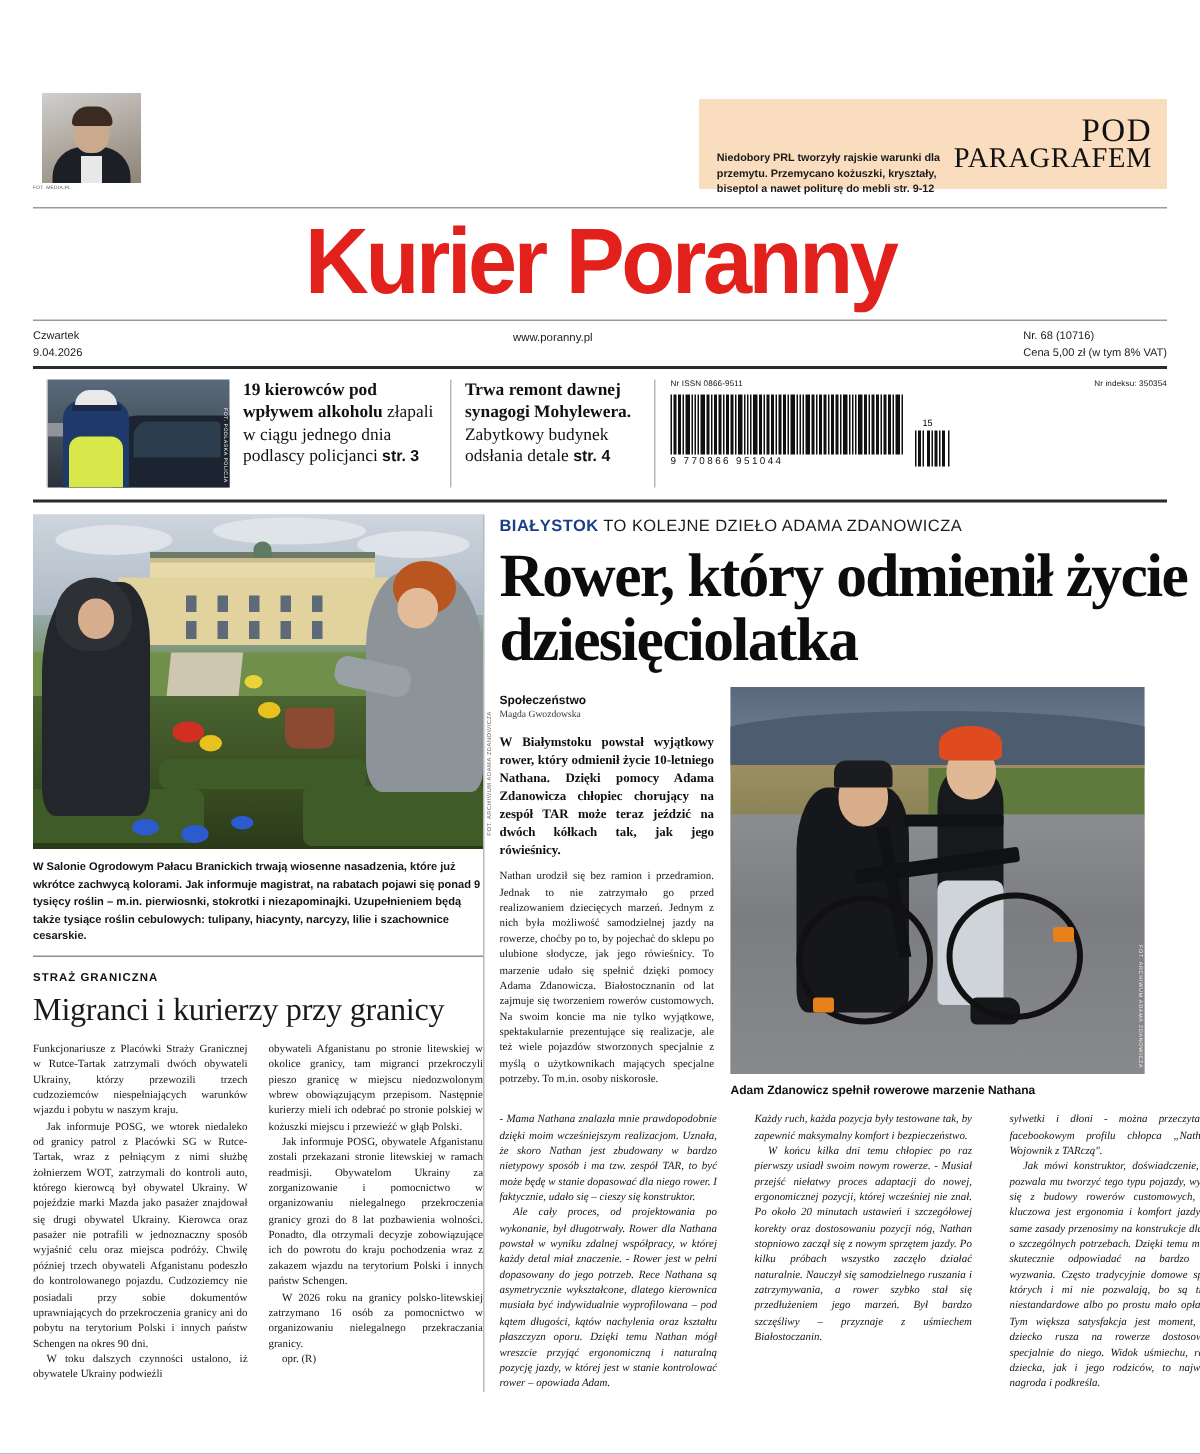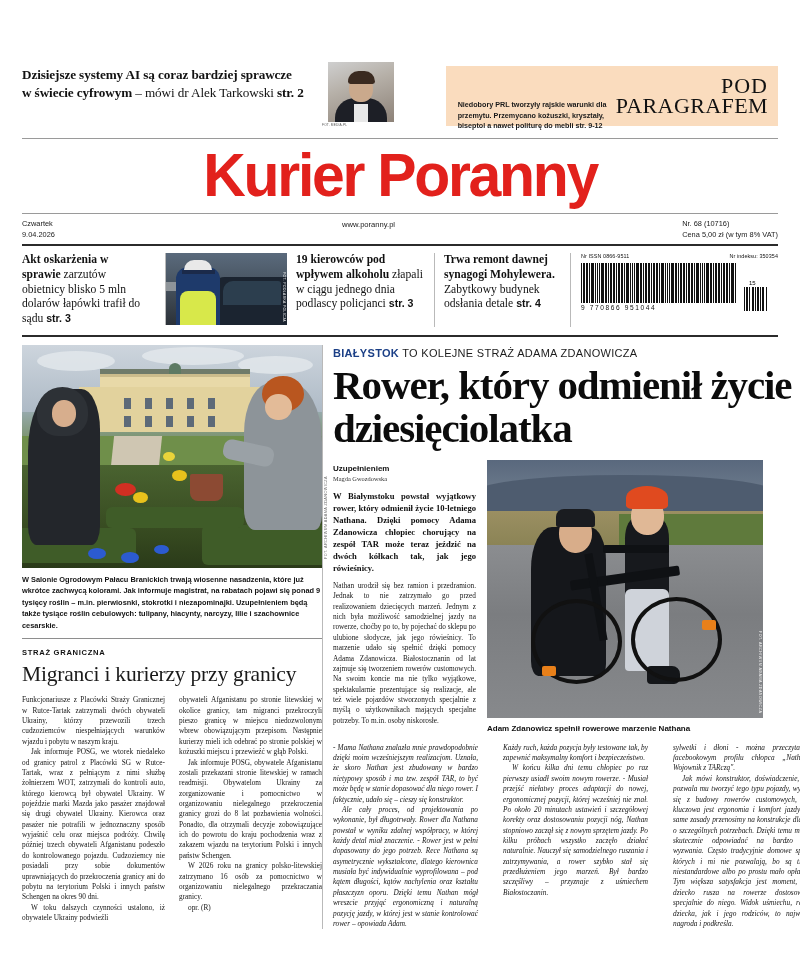--- a/index.html
+++ b/index.html
@@ -53,21 +53,21 @@
   }
   .para-text {
     font-family:"Liberation Sans", sans-serif; font-size:7.2px; line-height:1.45;
     color:#1a1a1a; width:150px; font-weight:600;margin-top:40px;
   }
   .para-logo {
     font-family:"Liberation Serif", serif; text-align:right; margin-left:8px;
     color:#111; line-height:.92;
   }
   .para-logo .l1 { font-size:22px; letter-spacing:1px; display:block; }
-  .para-logo .l2 { font-size:22px; letter-spacing:.4px; display:block;text-align:right; }
+  .para-logo .l2 { font-size:19px; letter-spacing:.4px; display:block;text-align:right; }
 
   .rule-thin { height:1px; background:#9a9a9a; margin:0 22px; }
 
   
   .masthead {
     text-align:center; padding:4px 0 2px 0;
   }
   .masthead .logo {
     font-family:"Liberation Sans", sans-serif; font-weight:bold; font-style:normal;
     font-size:62px; color:#e2211c; letter-spacing:-2.4px; line-height:1.03;
@@ -359,24 +359,20 @@
   }
   .rcol p { text-indent:9px; margin:0; }
   .rcol p.noind { text-indent:0; }
 </style>
 </head>
 <body>
 
 <div class="page">
 
   <div class="topstrip">
-    <div class="promo-left">
-      <div class="ln b">Dzisiejsze systemy AI są coraz bardziej sprawcze</div>
-      <div class="ln"><span class="b">w świecie cyfrowym</span><span class="reg"> – mówi dr Alek Tarkowski </span><span class="b">str. 2</span></div>
-    </div>
     <div>
       <div class="promo-photo">
         <div class="body"></div>
           <div class="shirt"></div>
         <div class="head"></div>
           <div class="hair"></div>
       </div>
       <div class="promo-credit">FOT. MEDIA.PL</div>
     </div>
     <div class="promo-right">
@@ -402,23 +398,20 @@
       <div>9.04.2026</div>
     </div>
     <div class="mid">www.poranny.pl</div>
     <div class="rt">
       <div>Nr. 68 (10716)</div>
       <div>Cena 5,00 zł (w tym 8% VAT)</div>
     </div>
   </div>
 
   <div class="teasers">
-    <div class="tcol t1">
-      <span class="bold">Akt oskarżenia w sprawie</span><span> zarzutów obietnicy blisko 5 mln dolarów łapówki trafił do sądu </span><span class="str">str. 3</span>
-    </div>
 
     <div class="t-photo">
       <div class="road"></div>
       <div class="car"></div>
         <div class="win"></div>
       <div class="cop"></div>
         <div class="vest"></div>
       <div class="cap"></div>
         <div class="capd"></div>
       <div class="credit">FOT. PODLASKA POLICJA</div>
@@ -581,29 +574,29 @@
           <p>Jak informuje POSG, obywatele Afganistanu zostali przekazani stronie litewskiej w ramach readmisji. Obywatelom Ukrainy za zorganizowanie i pomocnictwo w organizowaniu nielegalnego przekroczenia granicy grozi do 8 lat pozbawienia wolności. Ponadto, dla otrzymali decyzje zobowiązujące ich do powrotu do kraju pochodzenia wraz z zakazem wjazdu na terytorium Polski i innych państw Schengen.</p>
           <p>W 2026 roku na granicy polsko-litewskiej zatrzymano 16 osób za pomocnictwo w organizowaniu nielegalnego przekraczania granicy.</p>
           <p class="sig">opr. (R)</p>
         </div>
       </div>
     </div>
 
     <div class="right-col">
 
       <div class="kicker">
-        <b>BIAŁYSTOK</b><span> TO KOLEJNE STRAŻ ADAMA ZDANOWICZA</span>
+        <b>BIAŁYSTOK</b><span> TO KOLEJNE DZIEŁO ADAMA ZDANOWICZA</span>
       </div>
 
       <div class="headline">Rower, który odmienił życie dziesięciolatka</div>
 
       <div class="lead-row">
         <div class="lead-col">
           <div class="lead-credit">FOT. ARCHIWUM ADAMA ZDANOWICZA</div>
-          <div class="lead-sec">Uzupełnieniem</div>
+          <div class="lead-sec">Społeczeństwo</div>
           <div class="lead-author">Magda Gwozdowska</div>
           <div class="lead-text">W Białymstoku powstał wyjątkowy rower, który odmienił życie 10-letniego Nathana. Dzięki pomocy Adama Zdanowicza chłopiec chorujący na zespół TAR może teraz jeździć na dwóch kółkach tak, jak jego rówieśnicy.</div>
           <div class="lead-body">
             <p class="noind">Nathan urodził się bez ramion i przedramion. Jednak to nie zatrzymało go przed realizowaniem dziecięcych marzeń. Jednym z nich była możliwość samodzielnej jazdy na rowerze, choćby po to, by pojechać do sklepu po ulubione słodycze, jak jego rówieśnicy. To marzenie udało się spełnić dzięki pomocy Adama Zdanowicza. Białostocznanin od lat zajmuje się tworzeniem rowerów customowych. Na swoim koncie ma nie tylko wyjątkowe, spektakularnie prezentujące się realizacje, ale też wiele pojazdów stworzonych specjalnie z myślą o użytkownikach mających specjalne potrzeby. To m.in. osoby niskorosłe.</p>
           </div>
         </div>
 
         <div>
           <div class="bike">
             <div class="hills"></div>

